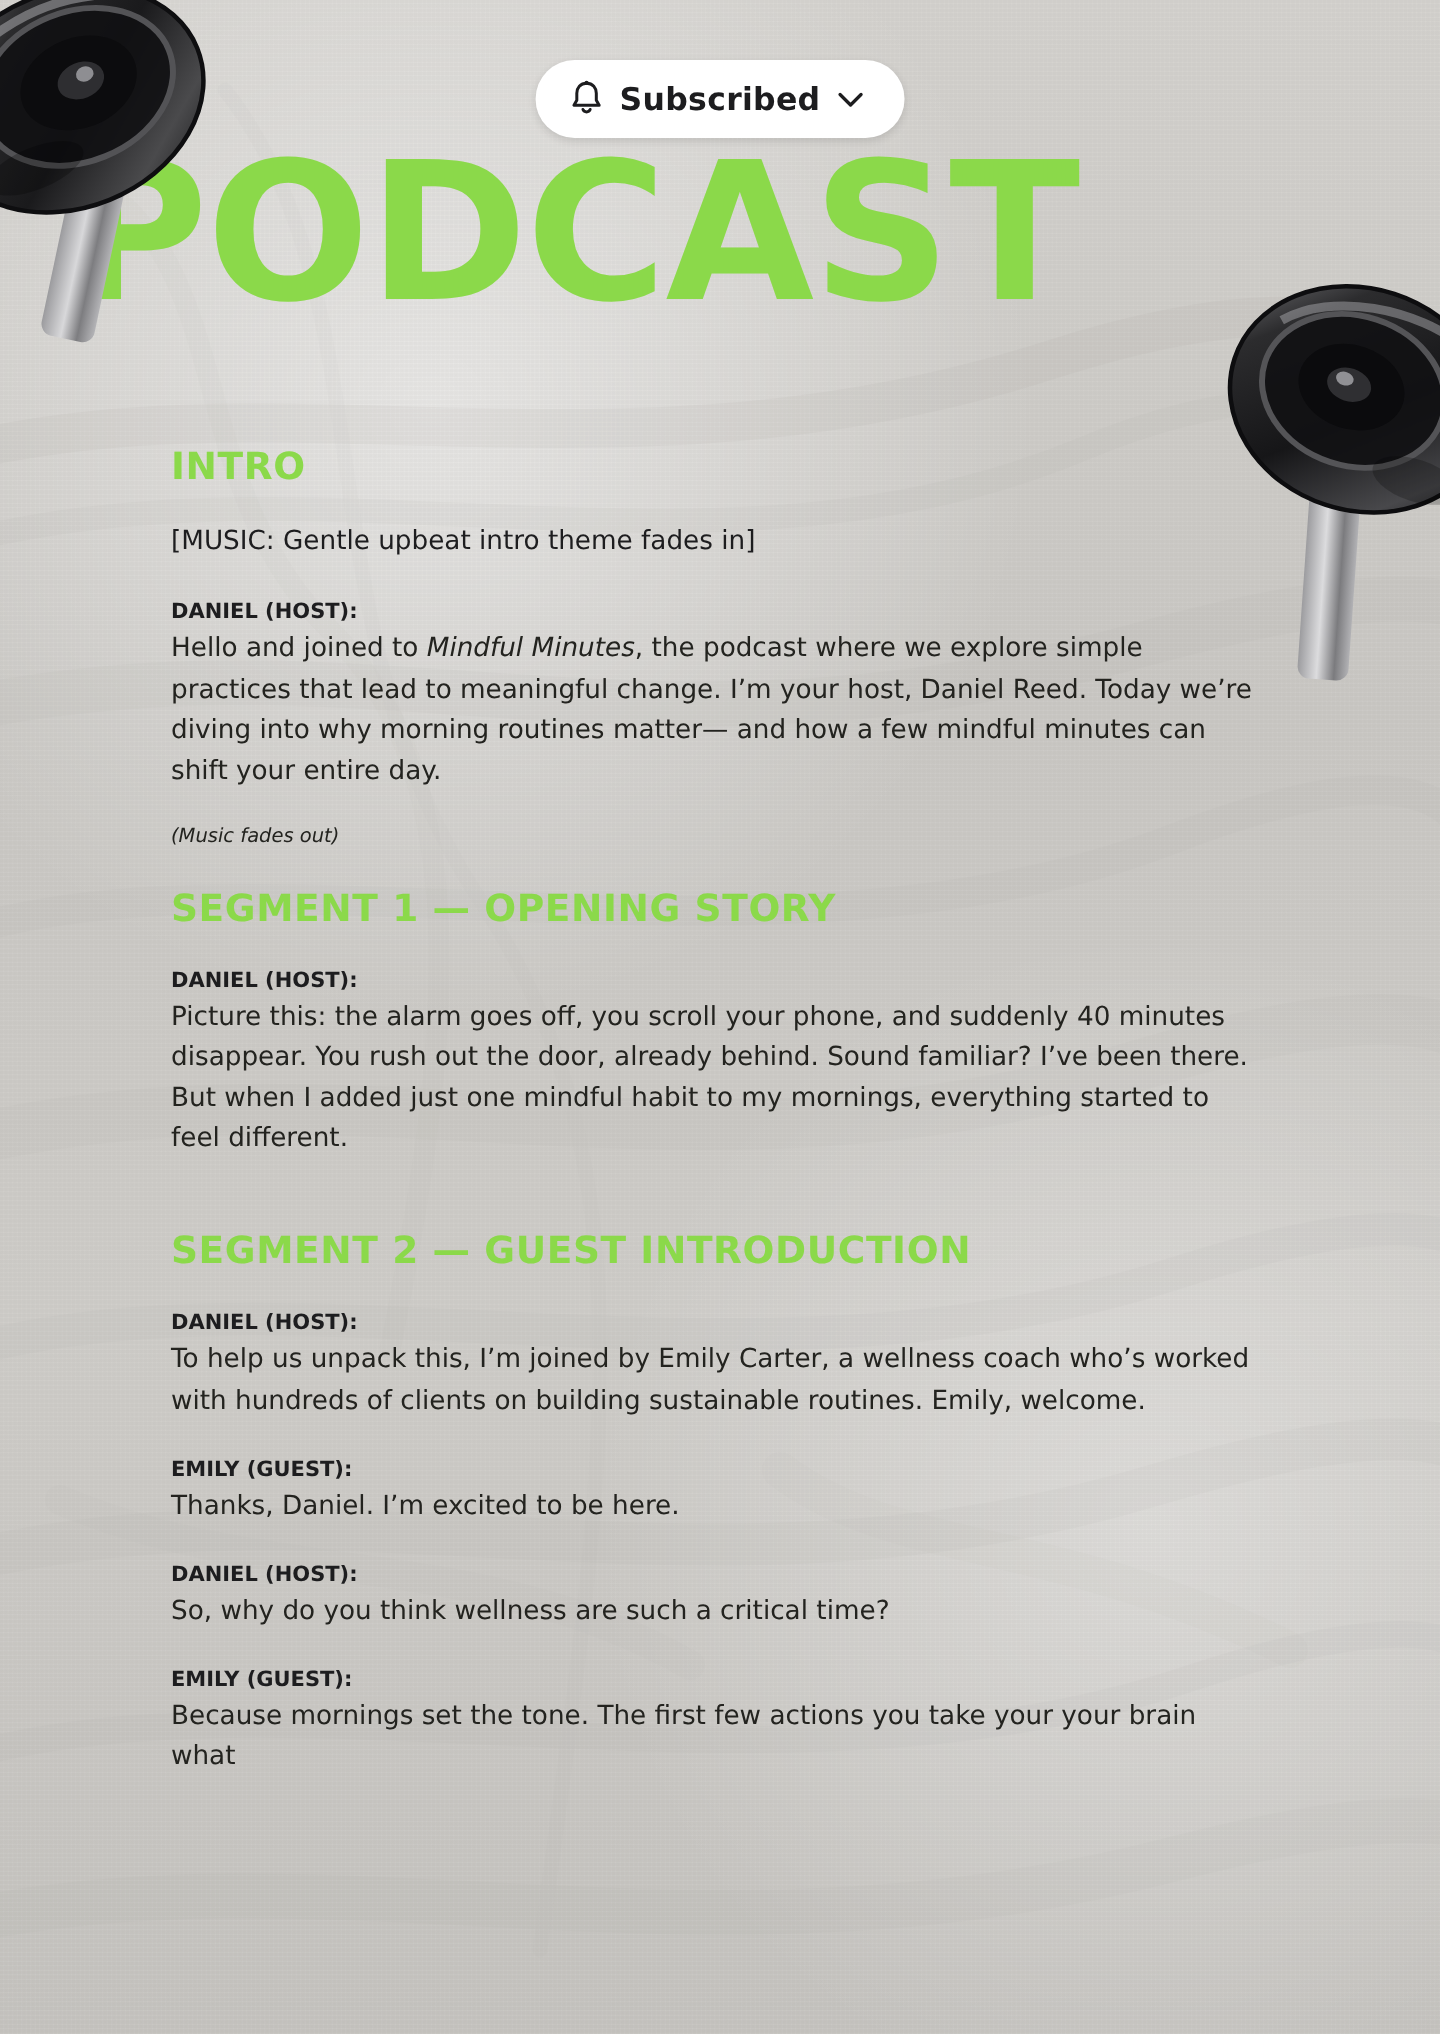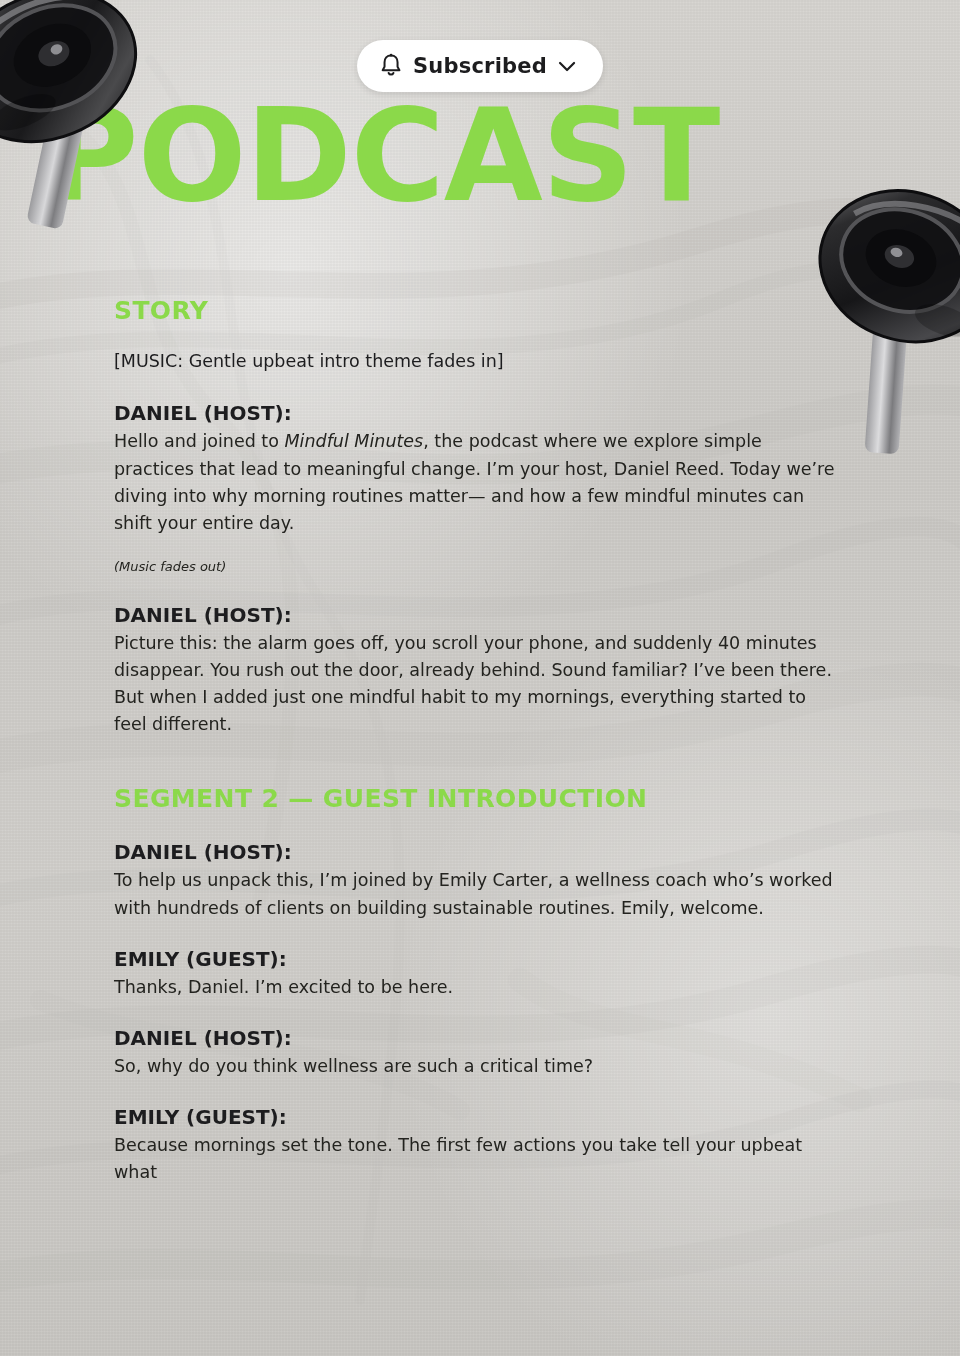--- a/index.html
+++ b/index.html
@@ -109,21 +109,21 @@
   }
   .section-head.spaced { margin-top: 46px; }
   .stage {
     font-size: 17.5px;
     font-weight: 400;
     color: #1d1d1f;
     margin: 0 0 24px 0;
     line-height: 1.45;
   }
   .speaker {
-    font-size: 20px;
+    font-size: 14px;
     font-weight: 700;
     color: #1d1d1f;
     margin: 0;
     line-height: 1.5;
   }
   .para {
     font-size: 17.5px;
     font-weight: 400;
     color: #23231f;
     margin: 0 0 22px 0;
@@ -249,49 +249,50 @@
     <span class="label">Subscribed</span>
     <span class="chev-icon">
       <svg width="20" height="14" viewBox="0 0 20 14" xmlns="http://www.w3.org/2000/svg">
         <path d="M3 4 L10 11 L17 4" fill="none" stroke="#1d1d1f" stroke-width="2.2" stroke-linecap="round" stroke-linejoin="round"></path>
       </svg>
     </span>
   </div>
 
   <div class="content">
 
-    <h2 class="section-head">STORY</h2>
+    <h2 class="section-head">INTRO</h2>
     <p class="stage">[MUSIC: Gentle upbeat intro theme fades in]</p>
 
     <div class="block">
       <p class="speaker">DANIEL (HOST):</p>
       <p class="para">
         <span>Hello and joined to </span><em>Mindful Minutes</em><span>, the podcast where we explore simple practices that lead to meaningful change. I’m your host, Daniel Reed. Today we’re diving into why morning routines matter— and how a few mindful minutes can shift your entire day.</span>
       </p>
     </div>
 
     <p class="stage-italic">(Music fades out)</p>
 
+    <h2 class="section-head">SEGMENT 1 — OPENING STORY</h2>
     <div class="block">
       <p class="speaker">DANIEL (HOST):</p>
       <p class="para">Picture this: the alarm goes off, you scroll your phone, and suddenly 40 minutes disappear. You rush out the door, already behind. Sound familiar? I’ve been there. But when I added just one mindful habit to my mornings, everything started to feel different.</p>
     </div>
 
     <h2 class="section-head spaced">SEGMENT 2 — GUEST INTRODUCTION</h2>
     <div class="block">
       <p class="speaker">DANIEL (HOST):</p>
       <p class="para">To help us unpack this, I’m joined by Emily Carter, a wellness coach who’s worked with hundreds of clients on building sustainable routines. Emily, welcome.</p>
     </div>
     <div class="block">
       <p class="speaker">EMILY (GUEST):</p>
       <p class="para">Thanks, Daniel. I’m excited to be here.</p>
     </div>
     <div class="block">
       <p class="speaker">DANIEL (HOST):</p>
       <p class="para">So, why do you think wellness are such a critical time?</p>
     </div>
     <div class="block">
       <p class="speaker">EMILY (GUEST):</p>
-      <p class="para">Because mornings set the tone. The first few actions you take tell your upbeat what</p>
+      <p class="para">Because mornings set the tone. The first few actions you take your your brain what</p>
     </div>
 
   </div>
 </div>
 
 </body></html>

